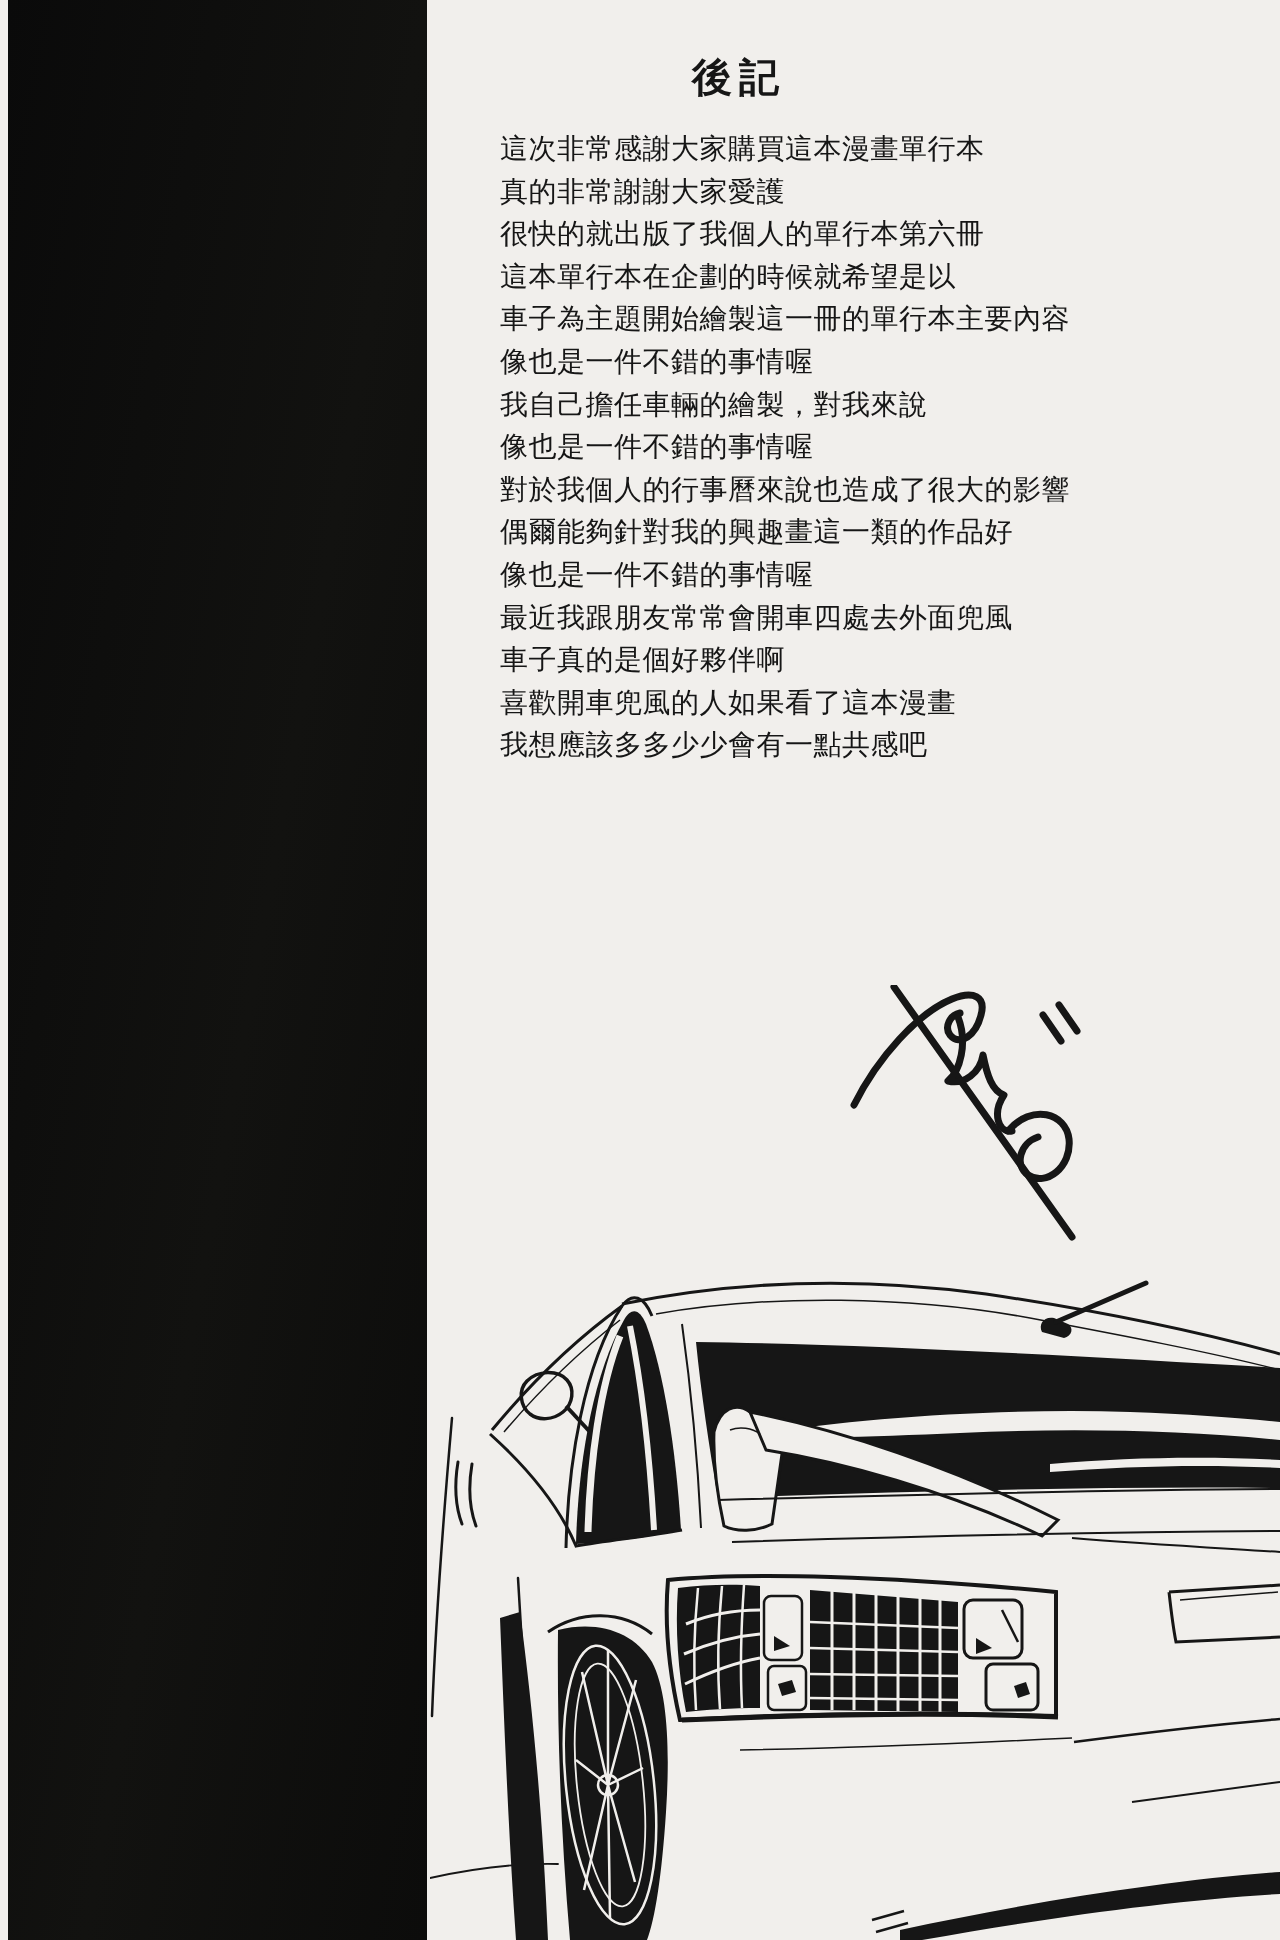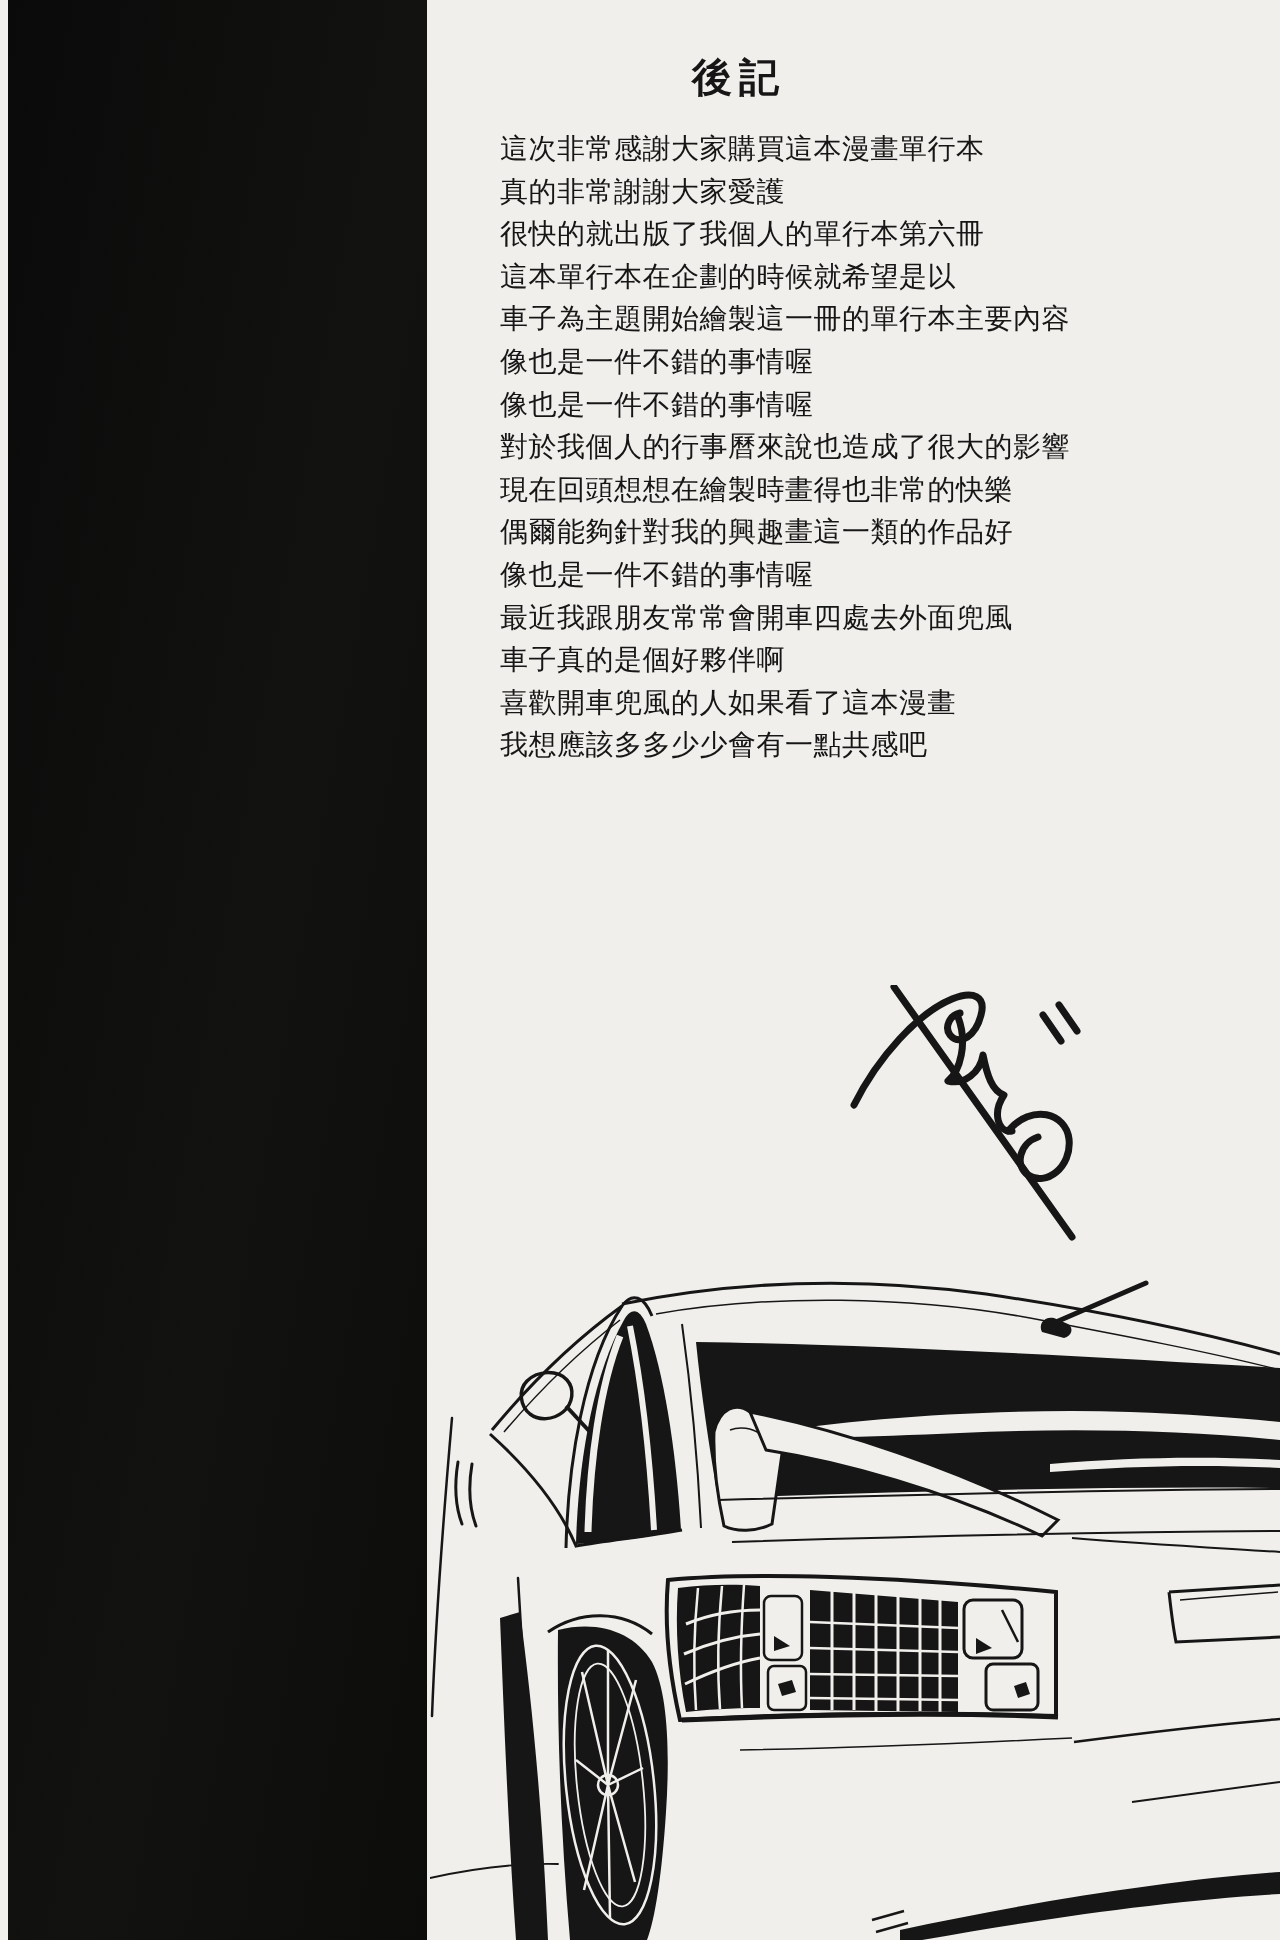--- a/index.html
+++ b/index.html
@@ -43,23 +43,23 @@
 
 <div class="title">後記</div>
 
 <div class="afterword">
     <div class="line">這次非常感謝大家購買這本漫畫單行本</div>
     <div class="line">真的非常謝謝大家愛護</div>
     <div class="line">很快的就出版了我個人的單行本第六冊</div>
     <div class="line">這本單行本在企劃的時候就希望是以</div>
     <div class="line">車子為主題開始繪製這一冊的單行本主要內容</div>
     <div class="line">像也是一件不錯的事情喔</div>
+    <div class="line">我自己擔任車輛的繪製，對我來說</div>
     <div class="line">像也是一件不錯的事情喔</div>
     <div class="line">對於我個人的行事曆來說也造成了很大的影響</div>
-    <div class="line">現在回頭想想在繪製時畫得也非常的快樂</div>
     <div class="line">偶爾能夠針對我的興趣畫這一類的作品好</div>
     <div class="line">像也是一件不錯的事情喔</div>
     <div class="line">最近我跟朋友常常會開車四處去外面兜風</div>
     <div class="line">車子真的是個好夥伴啊</div>
     <div class="line">喜歡開車兜風的人如果看了這本漫畫</div>
     <div class="line">我想應該多多少少會有一點共感吧</div>
   </div>
 
 <svg class="signature" width="300" height="265" viewBox="0 0 300 265">
   <g stroke-linecap="round" stroke-linejoin="round">

